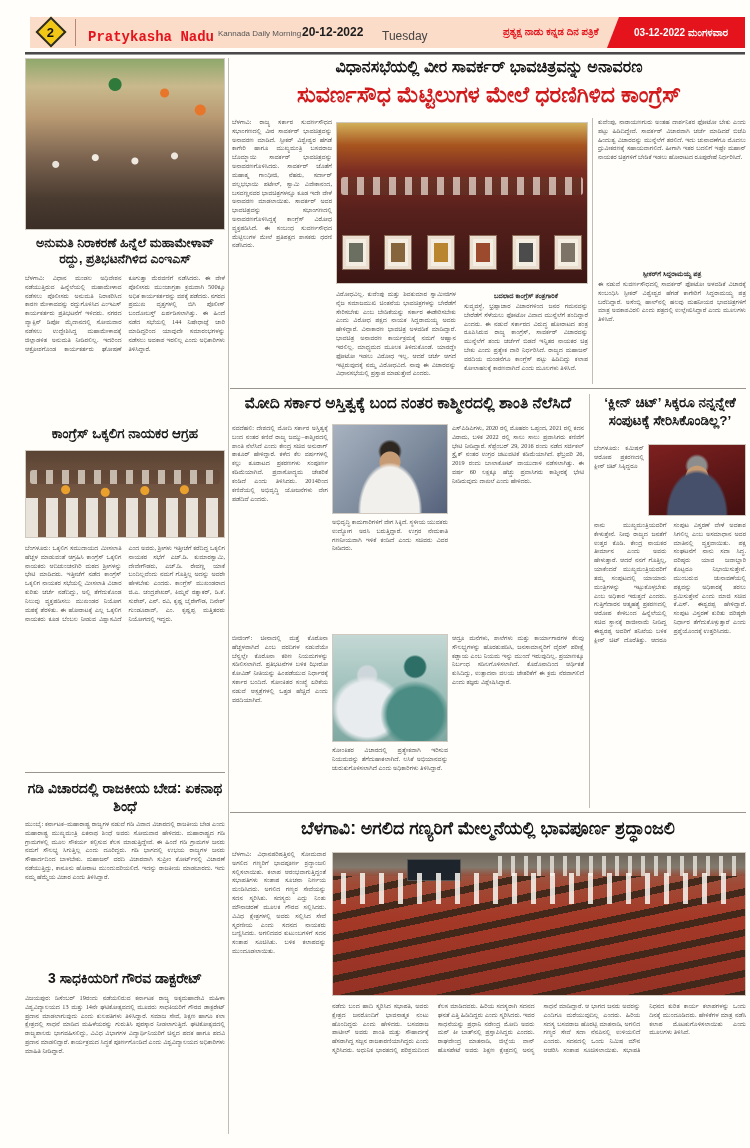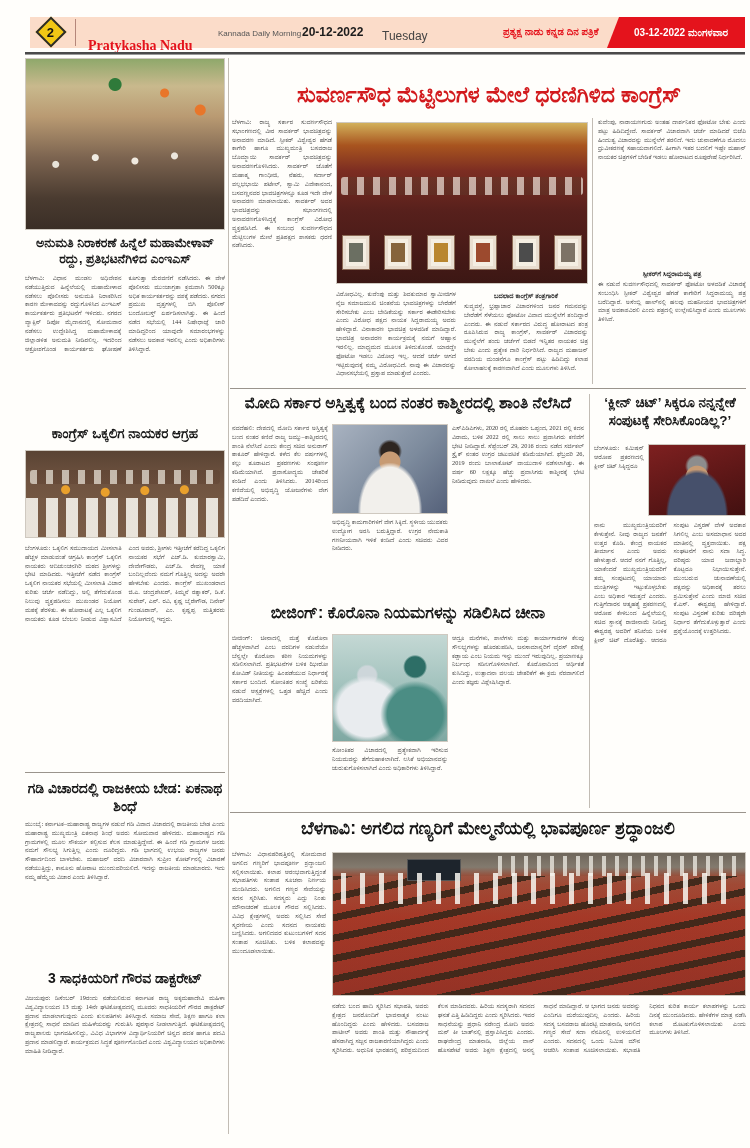--- a/index.html
+++ b/index.html
@@ -8,21 +8,21 @@
 
   
   .masthead-bar { position:absolute; left:30px; top:17px; width:715px; height:31px;
     background:#fbdcc9; display:flex; align-items:center; }
   .page-badge { position:absolute; left:10px; top:4px; width:22px; height:22px;
     background:#f2c715; border:2px solid #2b2b2b; transform:rotate(45deg);
     display:flex; align-items:center; justify-content:center; }
   .page-badge span { transform:rotate(-45deg); font-family:"Liberation Sans",sans-serif;
     font-weight:bold; font-size:13px; color:#111; }
   .badge-divider { position:absolute; left:45px; top:2px; width:1px; height:27px; background:#b5877a; }
-  .masthead-name { position:absolute; left:58px; top:21px; font-family:Liberation Serif, serif;
+  .masthead-name { position:absolute; left:58px; top:12px; font-family:Liberation Mono, monospace;
     font-weight:bold; font-size:14px; color:#e4131c; white-space:nowrap; }
   .masthead-sub { position:absolute; left:188px; top:12px; font-family:"Liberation Sans",sans-serif;
     font-size:8px; color:#555; white-space:nowrap; }
   .masthead-date { position:absolute; left:272px; top:8px; font-family:"Liberation Sans",sans-serif;
     font-weight:bold; font-size:12px; color:#1c1c1c; white-space:nowrap; }
   .masthead-day { position:absolute; left:352px; top:12px; font-family:"Liberation Sans",sans-serif;
     font-size:12px; color:#444; white-space:nowrap; }
   .masthead-kn { position:absolute; left:443px; top:9px; font-family:"Liberation Sans",sans-serif;
     font-weight:bold; font-size:10px; color:#e4131c; white-space:nowrap;padding-left:30px; }
   .date-badge { position:absolute; right:0; top:0; height:31px; min-width:138px;
@@ -134,20 +134,21 @@
   <div class="hrule" style="left:25px; top:772px; width:200px;"></div>
 
   <div class="hl" style="position:absolute; left:25px; top:779px; width:200px; height:36px; font-size:14px; line-height:1.3;text-align:center;">ಗಡಿ ವಿಚಾರದಲ್ಲಿ ರಾಜಕೀಯ ಬೇಡ: ಏಕನಾಥ ಶಿಂಧೆ</div>
   <div class="body-txt" style="position:absolute; left:25px; top:820px; width:200px; height:146px;">ಮುಂಬೈ: ಕರ್ನಾಟಕ–ಮಹಾರಾಷ್ಟ್ರ ರಾಜ್ಯಗಳ ನಡುವೆ ಗಡಿ ವಿವಾದ ವಿಚಾರದಲ್ಲಿ ರಾಜಕೀಯ ಬೇಡ ಎಂದು ಮಹಾರಾಷ್ಟ್ರ ಮುಖ್ಯಮಂತ್ರಿ ಏಕನಾಥ ಶಿಂಧೆ ಅವರು ಸೋಮವಾರ ಹೇಳಿದರು. ಮಹಾರಾಷ್ಟ್ರದ ಗಡಿ ಗ್ರಾಮಗಳಲ್ಲಿ ಮೂಲ ಸೌಕರ್ಯ ಕಲ್ಪಿಸುವ ಕೆಲಸ ಮಾಡುತ್ತಿದ್ದೇವೆ. ಈ ಹಿಂದೆ ಗಡಿ ಗ್ರಾಮಗಳ ಜನರು ನಮಗೆ ಸೌಲಭ್ಯ ಸಿಗುತ್ತಿಲ್ಲ ಎಂದು ದೂರಿದ್ದರು. ಗಡಿ ಭಾಗದಲ್ಲಿ ಉಭಯ ರಾಜ್ಯಗಳ ಜನರು ಸೌಹಾರ್ದದಿಂದ ಬಾಳಬೇಕು. ಮಹಾಜನ್ ವರದಿ ವಿಚಾರವಾಗಿ ಸುಪ್ರೀಂ ಕೋರ್ಟ್‌ನಲ್ಲಿ ವಿಚಾರಣೆ ನಡೆಯುತ್ತಿದ್ದು, ಕಾನೂನು ಹೋರಾಟ ಮುಂದುವರಿಯಲಿದೆ. ಇದನ್ನು ರಾಜಕೀಯ ಮಾಡಬಾರದು. ಇದು ನಮ್ಮ ಹೆಮ್ಮೆಯ ವಿಚಾರ ಎಂದು ತಿಳಿಸಿದ್ದಾರೆ.</div>
 
   <div class="hl" style="position:absolute; left:25px; top:970px; width:200px; height:20px; font-size:14px; text-align:center;">3 ಸಾಧಕಿಯರಿಗೆ ಗೌರವ ಡಾಕ್ಟರೇಟ್</div>
   <div class="body-txt" style="position:absolute; left:25px; top:994px; width:200px; height:140px;">ವಿಜಯಪುರ: ಡಿಸೆಂಬರ್ 19ರಂದು ನಡೆಯಲಿರುವ ಕರ್ನಾಟಕ ರಾಜ್ಯ ಅಕ್ಕಮಹಾದೇವಿ ಮಹಿಳಾ ವಿಶ್ವವಿದ್ಯಾಲಯದ 13 ಮತ್ತು 14ನೇ ಘಟಿಕೋತ್ಸವದಲ್ಲಿ ಮೂವರು ಸಾಧಕಿಯರಿಗೆ ಗೌರವ ಡಾಕ್ಟರೇಟ್ ಪ್ರದಾನ ಮಾಡಲಾಗುವುದು ಎಂದು ಕುಲಪತಿಗಳು ತಿಳಿಸಿದ್ದಾರೆ. ಸಮಾಜ ಸೇವೆ, ಶಿಕ್ಷಣ ಹಾಗೂ ಕಲಾ ಕ್ಷೇತ್ರದಲ್ಲಿ ಸಾಧನೆ ಮಾಡಿದ ಮಹಿಳೆಯರನ್ನು ಗುರುತಿಸಿ ಪುರಸ್ಕಾರ ನೀಡಲಾಗುತ್ತಿದೆ. ಘಟಿಕೋತ್ಸವದಲ್ಲಿ ರಾಜ್ಯಪಾಲರು ಭಾಗವಹಿಸಲಿದ್ದು, ವಿವಿಧ ವಿಭಾಗಗಳ ವಿದ್ಯಾರ್ಥಿನಿಯರಿಗೆ ಚಿನ್ನದ ಪದಕ ಹಾಗೂ ಪದವಿ ಪ್ರದಾನ ಮಾಡಲಿದ್ದಾರೆ. ಕಾರ್ಯಕ್ರಮದ ಸಿದ್ಧತೆ ಪೂರ್ಣಗೊಂಡಿದೆ ಎಂದು ವಿಶ್ವವಿದ್ಯಾಲಯದ ಅಧಿಕಾರಿಗಳು ಮಾಹಿತಿ ನೀಡಿದ್ದಾರೆ.</div>
 
   <div class="vrule" style="left:228px; top:58px; height:1076px;"></div>
 
+  <div class="hl" style="position:absolute; left:232px; top:58px; width:514px; height:22px; font-size:16px;">ವಿಧಾನಸಭೆಯಲ್ಲಿ ವೀರ ಸಾವರ್ಕರ್ ಭಾವಚಿತ್ರವನ್ನು ಅನಾವರಣ</div>
   <div class="hl" style="position:absolute; left:232px; top:82px; width:514px; height:30px; font-size:22px; color:#d21a1d;">ಸುವರ್ಣಸೌಧ ಮೆಟ್ಟಿಲುಗಳ ಮೇಲೆ ಧರಣಿಗಿಳಿದ ಕಾಂಗ್ರೆಸ್</div>
 
   <div class="body-txt" style="position:absolute; left:232px; top:118px; width:100px; height:266px;">ಬೆಳಗಾವಿ: ರಾಜ್ಯ ಸರ್ಕಾರ ಸುವರ್ಣಸೌಧದ ಸಭಾಂಗಣದಲ್ಲಿ ವೀರ ಸಾವರ್ಕರ್ ಭಾವಚಿತ್ರವನ್ನು ಅನಾವರಣ ಮಾಡಿದೆ. ಸ್ಪೀಕರ್ ವಿಶ್ವೇಶ್ವರ ಹೆಗಡೆ ಕಾಗೇರಿ ಹಾಗೂ ಮುಖ್ಯಮಂತ್ರಿ ಬಸವರಾಜ ಬೊಮ್ಮಾಯಿ ಸಾವರ್ಕರ್ ಭಾವಚಿತ್ರವನ್ನು ಅನಾವರಣಗೊಳಿಸಿದರು. ಸಾವರ್ಕರ್ ಜೊತೆಗೆ ಮಹಾತ್ಮ ಗಾಂಧೀಜಿ, ನೆಹರು, ಸರ್ದಾರ್ ವಲ್ಲಭಭಾಯಿ ಪಟೇಲ್, ಸ್ವಾಮಿ ವಿವೇಕಾನಂದ, ಬಸವಣ್ಣನವರ ಭಾವಚಿತ್ರಗಳನ್ನೂ ಕೂಡ ಇದೇ ವೇಳೆ ಅನಾವರಣ ಮಾಡಲಾಯಿತು. ಸಾವರ್ಕರ್ ಅವರ ಭಾವಚಿತ್ರವನ್ನು ಸಭಾಂಗಣದಲ್ಲಿ ಅನಾವರಣಗೊಳಿಸಿದ್ದಕ್ಕೆ ಕಾಂಗ್ರೆಸ್ ವಿರೋಧ ವ್ಯಕ್ತಪಡಿಸಿದೆ. ಈ ಸಂಬಂಧ ಸುವರ್ಣಸೌಧದ ಮೆಟ್ಟಿಲುಗಳ ಮೇಲೆ ಪ್ರತಿಪಕ್ಷದ ಶಾಸಕರು ಧರಣಿ ನಡೆಸಿದರು.</div>
 
   <div class="photo ph-main" style="left:336px; top:122px; width:252px; height:162px;">
     <div class="heads-row"></div>
     <div class="frames-row">
       <div class="frame">
           <i style="background:#6b6f62;"></i>
         </div>
@@ -190,21 +191,20 @@
   <div class="body-txt" style="position:absolute; left:332px; top:518px; width:116px; height:78px;">ಅಭಿವೃದ್ಧಿ ಕಾಮಗಾರಿಗಳಿಗೆ ವೇಗ ಸಿಕ್ಕಿದೆ. ಸ್ಥಳೀಯ ಯುವಕರು ಉದ್ಯೋಗ ಅರಸಿ ಬರುತ್ತಿದ್ದಾರೆ. ಉಗ್ರರ ನೇಮಕಾತಿ ಗಣನೀಯವಾಗಿ ಇಳಿಕೆ ಕಂಡಿದೆ ಎಂದು ಸಚಿವರು ವಿವರ ನೀಡಿದರು.</div>
   <div class="body-txt" style="position:absolute; left:452px; top:424px; width:132px; height:172px;">ಎಸ್‌ಪಿಡಿಪಿಗಳು, 2020 ರಲ್ಲಿ ಮೊಹರಂ ಒಪ್ಪಂದ, 2021 ರಲ್ಲಿ ಕದನ ವಿರಾಮ, ಬಳಿಕ 2022 ರಲ್ಲಿ ಸಾಲು ಸಾಲು ಪ್ರವಾಸಿಗರು ಕಣಿವೆಗೆ ಭೇಟಿ ನೀಡಿದ್ದಾರೆ. ಸೆಪ್ಟೆಂಬರ್ 29, 2016 ರಂದು ನಡೆದ ಸರ್ಜಿಕಲ್ ಸ್ಟ್ರೈಕ್ ನಂತರ ಉಗ್ರರ ಚಟುವಟಿಕೆ ಕಡಿಮೆಯಾಗಿದೆ. ಫೆಬ್ರವರಿ 26, 2019 ರಂದು ಬಾಲಾಕೋಟ್ ವಾಯುದಾಳಿ ನಡೆಸಲಾಗಿತ್ತು. ಈ ವರ್ಷ 60 ಲಕ್ಷಕ್ಕೂ ಹೆಚ್ಚು ಪ್ರವಾಸಿಗರು ಕಾಶ್ಮೀರಕ್ಕೆ ಭೇಟಿ ನೀಡಿರುವುದು ದಾಖಲೆ ಎಂದು ಹೇಳಿದರು.</div>
 
   <div class="vrule" style="left:589px; top:394px; height:414px;"></div>
 
   <div class="hl" style="position:absolute; left:594px; top:394px; width:152px; height:44px; font-size:13.5px; line-height:1.35;">‘ಕ್ಲೀನ್ ಚಿಟ್’ ಸಿಕ್ಕರೂ ನನ್ನನ್ನೇಕೆ ಸಂಪುಟಕ್ಕೆ ಸೇರಿಸಿಕೊಂಡಿಲ್ಲ?’</div>
   <div class="body-txt" style="position:absolute; left:594px; top:444px; width:50px; height:72px;">ಬೆಂಗಳೂರು: ಕಮಿಷನ್ ಆರೋಪ ಪ್ರಕರಣದಲ್ಲಿ ಕ್ಲೀನ್ ಚಿಟ್ ಸಿಕ್ಕಿದ್ದರೂ</div>
   <div class="photo ph-eshwar" style="left:648px; top:444px; width:98px; height:72px;"></div>
   <div class="body-txt two-col" style="position:absolute; left:594px; top:521px; width:152px; height:287px;">ನಾನು ಮುಖ್ಯಮಂತ್ರಿಯವರಿಗೆ ಕೇಳುತ್ತೇನೆ. ನೀವು ರಾಜ್ಯದ ಜನತೆಗೆ ಉತ್ತರ ಕೊಡಿ. ಕೇಂದ್ರ ನಾಯಕರ ತೀರ್ಮಾನ ಎಂದು ಅವರು ಹೇಳುತ್ತಾರೆ. ಆದರೆ ನನಗೆ ಗೊತ್ತಿಲ್ಲ, ಯಾಕೆಂದರೆ ಮುಖ್ಯಮಂತ್ರಿಯವರಿಗೆ ತಮ್ಮ ಸಂಪುಟದಲ್ಲಿ ಯಾಯಾರು ಮಂತ್ರಿಗಳನ್ನು ಇಟ್ಟುಕೊಳ್ಳಬೇಕು ಎಂಬ ಅಧಿಕಾರ ಇರುತ್ತದೆ ಎಂದರು. ಗುತ್ತಿಗೆದಾರನ ಆತ್ಮಹತ್ಯೆ ಪ್ರಕರಣದಲ್ಲಿ ಆರೋಪ ಕೇಳಿಬಂದ ಹಿನ್ನೆಲೆಯಲ್ಲಿ ಸಚಿವ ಸ್ಥಾನಕ್ಕೆ ರಾಜೀನಾಮೆ ನೀಡಿದ್ದ ಈಶ್ವರಪ್ಪ ಅವರಿಗೆ ತನಿಖೆಯ ಬಳಿಕ ಕ್ಲೀನ್ ಚಿಟ್ ದೊರೆತಿತ್ತು. ಆದರೂ ಸಂಪುಟ ವಿಸ್ತರಣೆ ವೇಳೆ ಅವಕಾಶ ಸಿಗಲಿಲ್ಲ ಎಂಬ ಅಸಮಾಧಾನ ಅವರ ಮಾತಿನಲ್ಲಿ ವ್ಯಕ್ತವಾಯಿತು. ಪಕ್ಷ ಸಂಘಟನೆಗೆ ನಾನು ಸದಾ ಸಿದ್ಧ. ವರಿಷ್ಠರು ಯಾವ ಜವಾಬ್ದಾರಿ ಕೊಟ್ಟರೂ ನಿಭಾಯಿಸುತ್ತೇನೆ. ಮುಂಬರುವ ಚುನಾವಣೆಯಲ್ಲಿ ಪಕ್ಷವನ್ನು ಅಧಿಕಾರಕ್ಕೆ ತರಲು ಶ್ರಮಿಸುತ್ತೇನೆ ಎಂದು ಮಾಜಿ ಸಚಿವ ಕೆ.ಎಸ್. ಈಶ್ವರಪ್ಪ ಹೇಳಿದ್ದಾರೆ. ಸಂಪುಟ ವಿಸ್ತರಣೆ ಕುರಿತು ವರಿಷ್ಠರೇ ನಿರ್ಧಾರ ತೆಗೆದುಕೊಳ್ಳುತ್ತಾರೆ ಎಂದು ಪ್ರಶ್ನೆಯೊಂದಕ್ಕೆ ಉತ್ತರಿಸಿದರು.</div>
 
-  <div class="hl" style="position:absolute; left:232px; top:604px; width:352px; height:24px; font-size:16px;">ಬೀಜಿಂಗ್: ಕೊರೊನಾ ನಿಯಮಗಳನ್ನು ಸಡಿಲಿಸಿದ ಚೀನಾ</div>
   <div class="body-txt" style="position:absolute; left:232px; top:634px; width:96px; height:174px;">ಬೀಜಿಂಗ್: ಚೀನಾದಲ್ಲಿ ಮತ್ತೆ ಕೊರೊನಾ ಹೆಚ್ಚಳವಾಗಿದೆ ಎಂಬ ವರದಿಗಳ ನಡುವೆಯೇ ಬೆನ್ನಲ್ಲೇ ಕೊರೊನಾ ಕಠಿಣ ನಿಯಮಗಳನ್ನು ಸಡಿಲಿಸಲಾಗಿದೆ. ಪ್ರತಿಭಟನೆಗಳ ಬಳಿಕ ಝೀರೋ ಕೋವಿಡ್ ನೀತಿಯನ್ನು ಹಿಂಪಡೆಯುವ ನಿರ್ಧಾರಕ್ಕೆ ಸರ್ಕಾರ ಬಂದಿದೆ. ಸೋಂಕಿತರ ಸಂಖ್ಯೆ ಏರಿಕೆಯ ನಡುವೆ ಆಸ್ಪತ್ರೆಗಳಲ್ಲಿ ಒತ್ತಡ ಹೆಚ್ಚಿದೆ ಎಂದು ವರದಿಯಾಗಿದೆ.</div>
   <div class="photo ph-corona" style="left:332px; top:634px; width:116px; height:108px;"></div>
   <div class="body-txt" style="position:absolute; left:332px; top:746px; width:116px; height:62px;">ಸೋಂಕಿತರ ವಿಚಾರದಲ್ಲಿ ಪ್ರತ್ಯೇಕವಾಗಿ ಇರಿಸುವ ನಿಯಮವನ್ನು ತೆಗೆದುಹಾಕಲಾಗಿದೆ. ಲಸಿಕೆ ಅಭಿಯಾನವನ್ನು ಚುರುಕುಗೊಳಿಸಲಾಗಿದೆ ಎಂದು ಅಧಿಕಾರಿಗಳು ತಿಳಿಸಿದ್ದಾರೆ.</div>
   <div class="body-txt" style="position:absolute; left:452px; top:634px; width:132px; height:174px;">ಆದ್ರೂ ಮನೆಗಳು, ಶಾಲೆಗಳು ಮತ್ತು ಕಾರ್ಯಾಗಾರಗಳ ಕೆಲವು ಸೌಲಭ್ಯಗಳನ್ನು ಹೊರತುಪಡಿಸಿ, ಜನಸಾಮಾನ್ಯರಿಗೆ ವೈರಸ್ ಪರೀಕ್ಷೆ ಕಡ್ಡಾಯ ಎಂಬ ನಿಯಮ ಇನ್ನು ಮುಂದೆ ಇರುವುದಿಲ್ಲ. ಪ್ರಯಾಣಕ್ಕೂ ನಿರ್ಬಂಧ ಸಡಿಲಗೊಳಿಸಲಾಗಿದೆ. ಕೊರೊನಾದಿಂದ ಆರ್ಥಿಕತೆ ಕುಸಿದಿದ್ದು, ಉತ್ಪಾದನಾ ವಲಯ ಚೇತರಿಕೆಗೆ ಈ ಕ್ರಮ ನೆರವಾಗಲಿದೆ ಎಂದು ತಜ್ಞರು ವಿಶ್ಲೇಷಿಸಿದ್ದಾರೆ.</div>
 
   <div class="hrule" style="left:230px; top:812px; width:516px;"></div>
 
   <div class="hl" style="position:absolute; left:230px; top:818px; width:516px; height:26px; font-size:17.5px;">ಬೆಳಗಾವಿ: ಅಗಲಿದ ಗಣ್ಯರಿಗೆ ಮೇಲ್ಮನೆಯಲ್ಲಿ ಭಾವಪೂರ್ಣ ಶ್ರದ್ಧಾಂಜಲಿ</div>
   <div class="body-txt" style="position:absolute; left:232px; top:850px; width:94px; height:280px;">ಬೆಳಗಾವಿ: ವಿಧಾನಪರಿಷತ್ತಿನಲ್ಲಿ ಸೋಮವಾರ ಅಗಲಿದ ಗಣ್ಯರಿಗೆ ಭಾವಪೂರ್ಣ ಶ್ರದ್ಧಾಂಜಲಿ ಸಲ್ಲಿಸಲಾಯಿತು. ಕಲಾಪ ಆರಂಭವಾಗುತ್ತಿದ್ದಂತೆ ಸಭಾಪತಿಗಳು ಸಂತಾಪ ಸೂಚನಾ ನಿರ್ಣಯ ಮಂಡಿಸಿದರು. ಅಗಲಿದ ಗಣ್ಯರ ಸೇವೆಯನ್ನು ಸದನ ಸ್ಮರಿಸಿತು. ಸದಸ್ಯರು ಎದ್ದು ನಿಂತು ಮೌನಾಚರಣೆ ಮೂಲಕ ಗೌರವ ಸಲ್ಲಿಸಿದರು. ವಿವಿಧ ಕ್ಷೇತ್ರಗಳಲ್ಲಿ ಅವರು ಸಲ್ಲಿಸಿದ ಸೇವೆ ಸ್ಮರಣೀಯ ಎಂದು ಸದನದ ನಾಯಕರು ಬಣ್ಣಿಸಿದರು. ಅಗಲಿದವರ ಕುಟುಂಬಗಳಿಗೆ ಸದನ ಸಂತಾಪ ಸೂಚಿಸಿತು. ಬಳಿಕ ಕಲಾಪವನ್ನು ಮುಂದೂಡಲಾಯಿತು.</div>
   <div class="photo ph-assembly" style="left:332px; top:852px; width:414px; height:144px;">

